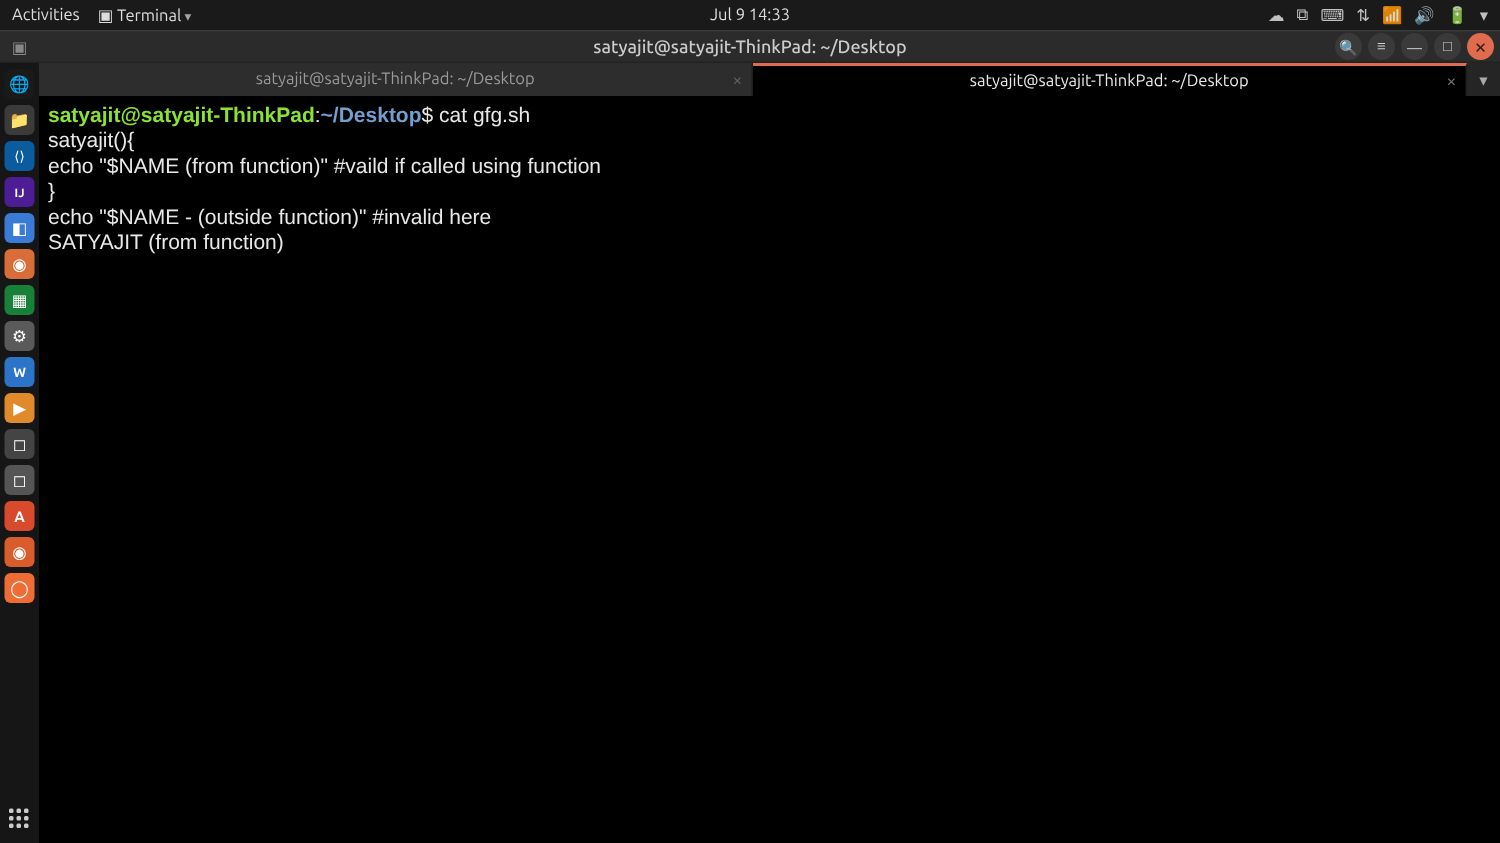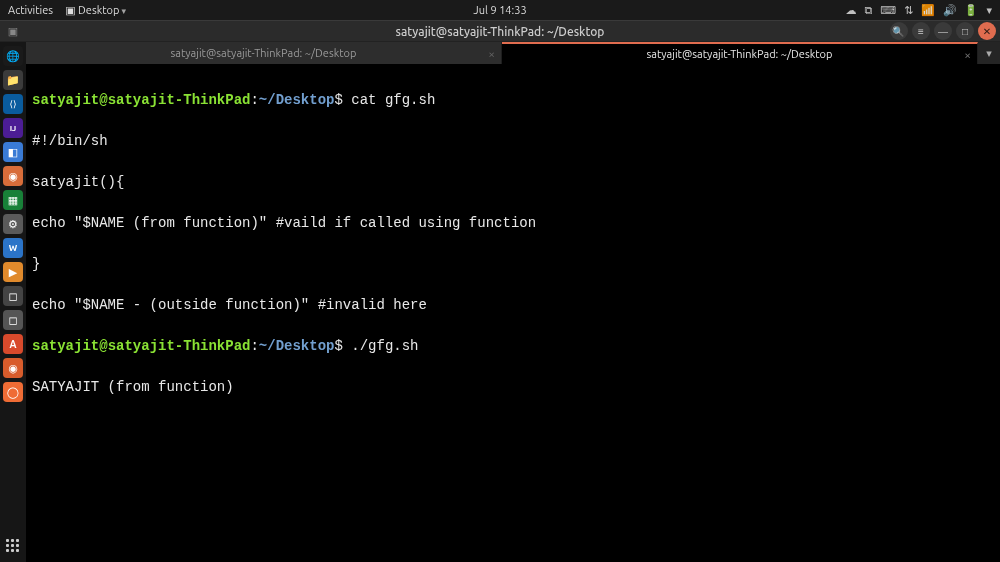--- a/index.html
+++ b/index.html
@@ -108,26 +108,25 @@
     }
     .apps-grid span { background: #ccc; border-radius: 1px; }
     
     .terminal {
       position: absolute;
       left: 26px; top: 64px; right: 0; bottom: 0;
       background: #000;
       padding: 4px 6px;
     }
     .term-line {
-      font-family: Liberation Mono, monospace;
+      font-family: Liberation Sans, sans-serif;
       font-size: 14px;
       line-height: 17px;
       color: #e8e8e8;
       white-space: pre;
-      margin-top: 24px;
     }
     .user { color: #8ae234; font-weight: bold; }
     .host { color: #8ae234; font-weight: bold; }
     .colon { color: #e8e8e8; }
     .path { color: #729fcf; font-weight: bold; }
     .prompt { color: #e8e8e8; }
     .cmd { color: #e8e8e8; }
     .cursor {
       display: inline-block;
       width: 7px; height: 14px;
@@ -135,21 +134,21 @@
       vertical-align: middle;
       margin-left: 2px;
     }
   </style>
 </head>
 <body>
 
 <div class="topbar">
   <div class="topbar-left">
     <span>Activities</span>
-    <span class="dropdown-indicator">▣ <span>Desktop</span></span>
+    <span class="dropdown-indicator">▣ <span>Terminal</span></span>
   </div>
   <div class="topbar-center">Jul 9  14:33</div>
   <div class="topbar-right">
     <span class="status-icon">☁</span>
     <span class="status-icon">⧉</span>
     <span class="status-icon">⌨</span>
     <span class="status-icon">⇅</span>
     <span class="status-icon">📶</span>
     <span class="status-icon">🔊</span>
     <span class="status-icon">🔋</span>
@@ -209,22 +208,20 @@
   </div>
   <div class="tab active">
     <span>satyajit@satyajit-ThinkPad: ~/Desktop</span>
     <span class="tab-close">×</span>
   </div>
   <div class="tab-new">▾</div>
 </div>
 
 <div class="terminal">
   <div class="term-line"><span class="user">satyajit</span><span class="host">@</span><span class="host">satyajit-ThinkPad</span><span class="colon">:</span><span class="path">~/Desktop</span><span class="prompt">$</span> <span class="cmd">cat gfg.sh</span></div>
-  <div class="term-line">#!/bin/sh</div>
   <div class="term-line"></div>
   <div class="term-line">satyajit(){</div>
   <div class="term-line">echo "$NAME (from function)" #vaild if called using function</div>
   <div class="term-line">}</div>
   <div class="term-line"></div>
   <div class="term-line">echo "$NAME - (outside function)" #invalid here</div>
-  <div class="term-line"><span class="user">satyajit</span><span class="host">@</span><span class="host">satyajit-ThinkPad</span><span class="colon">:</span><span class="path">~/Desktop</span><span class="prompt">$</span> <span class="cmd">./gfg.sh</span></div>
   <div class="term-line">SATYAJIT (from function)</div>
 </div>
 
 </body></html>

